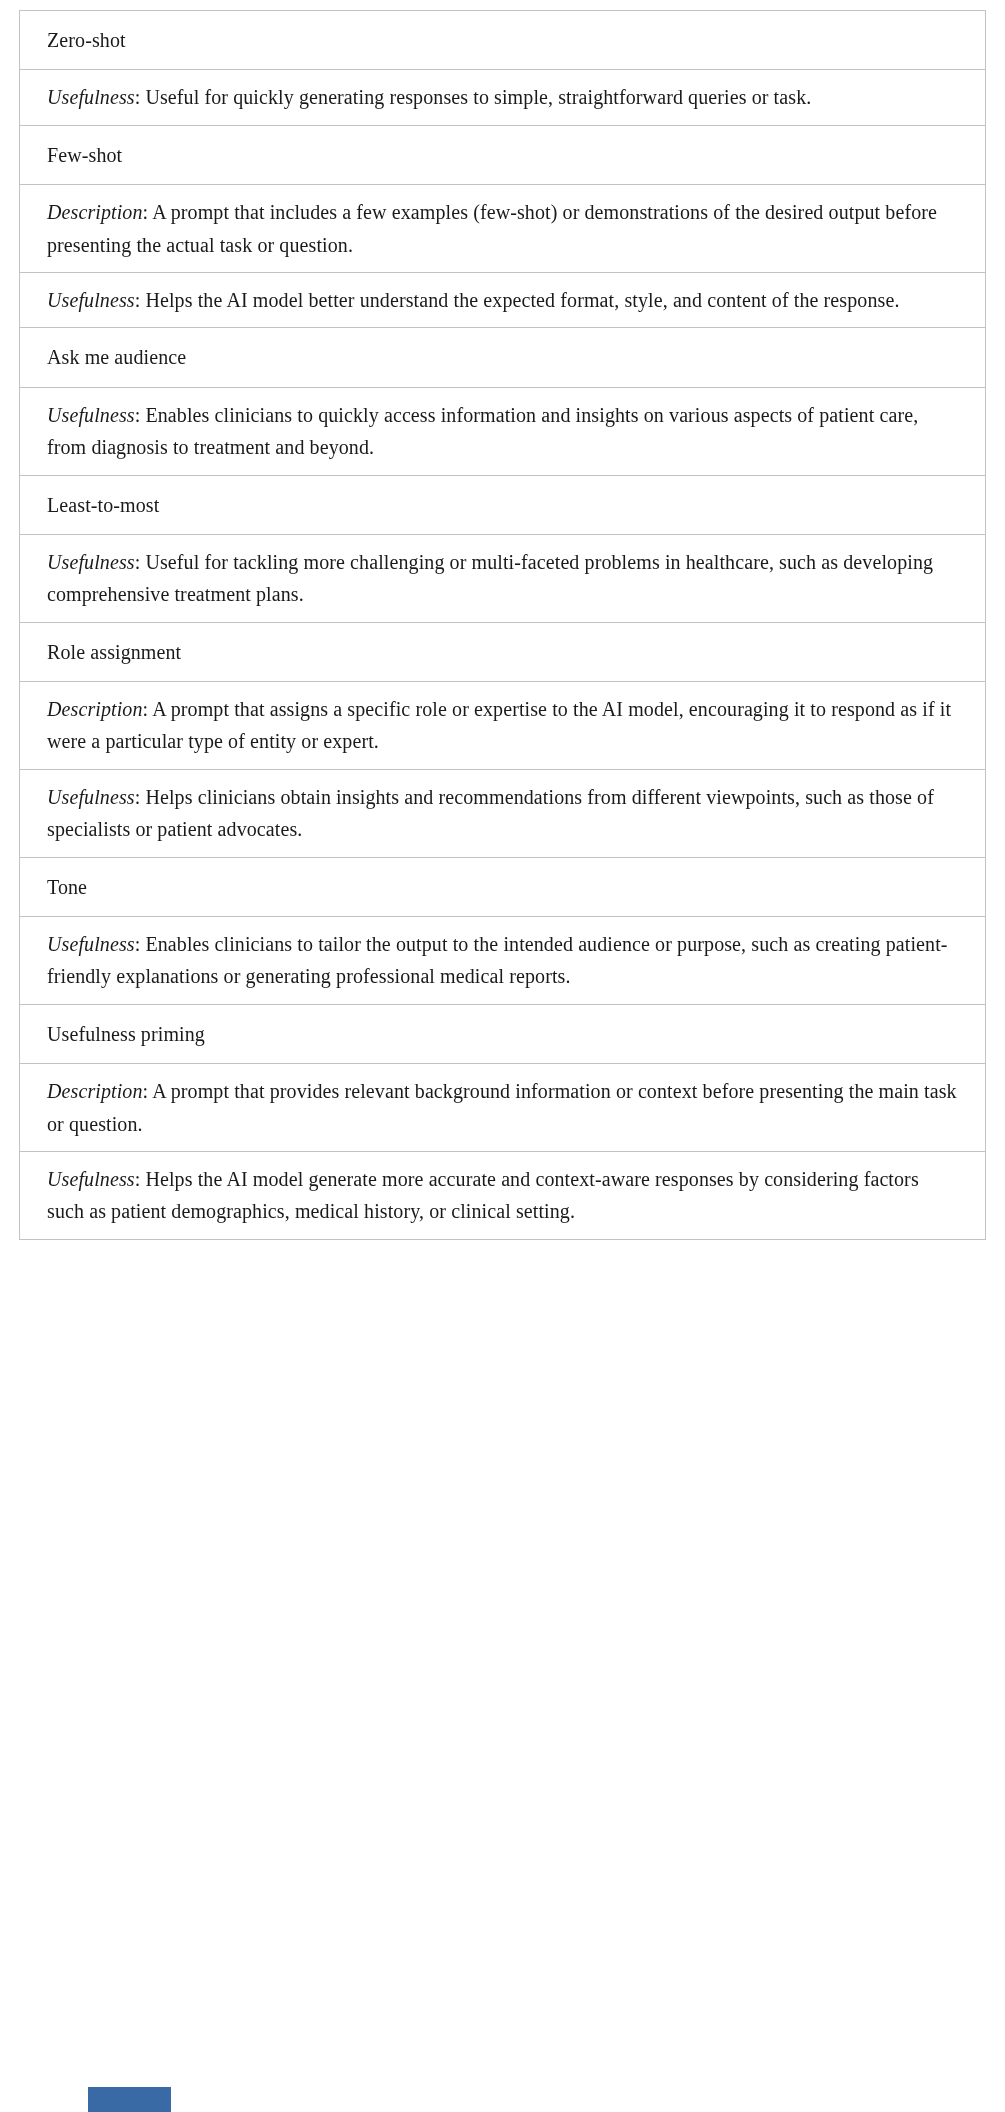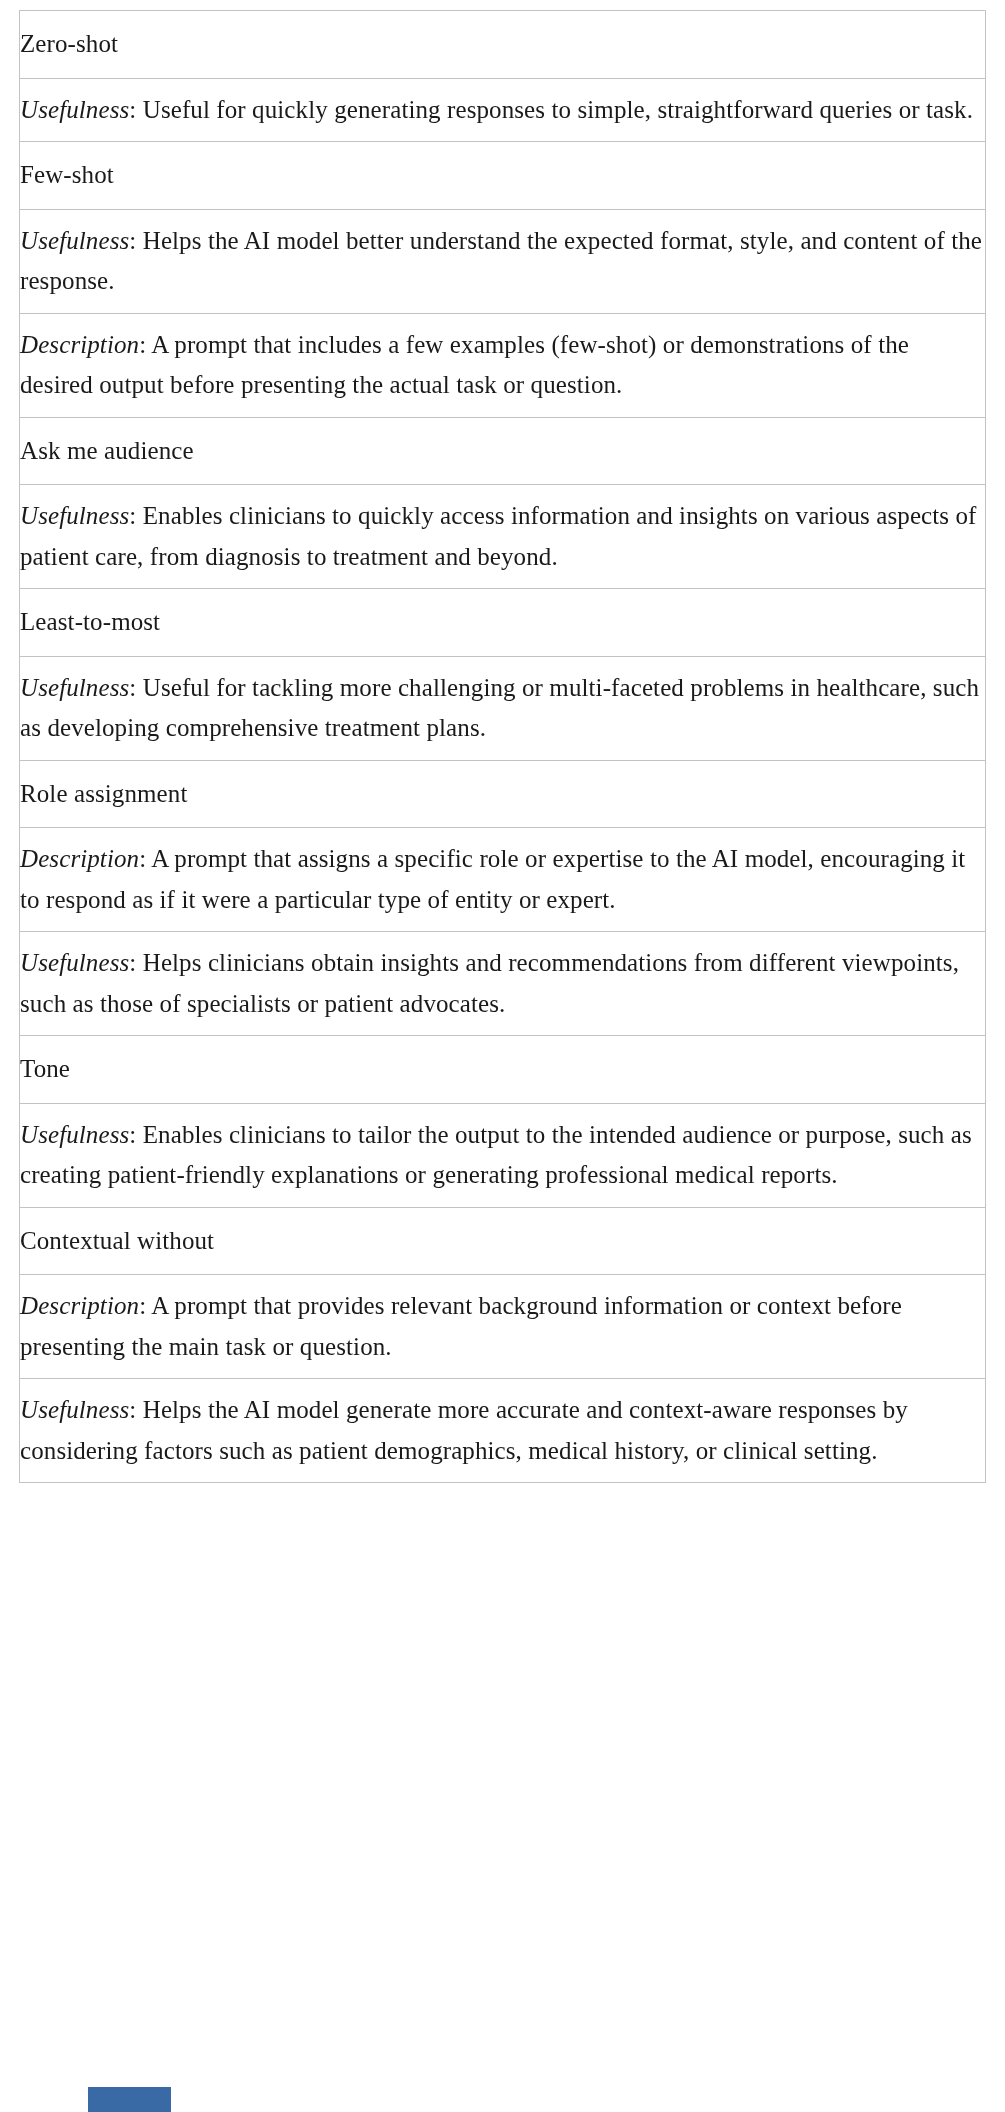--- a/index.html
+++ b/index.html
@@ -20,22 +20,22 @@
   .table {
     position: absolute;
     left: 19px;
     right: 19px;
     top: 10px;
     border-top: 1px solid #c3c3c3;
   }
   .row {
     border: 1px solid #c3c3c3;
     border-top: none;
-    padding: 11px 0;
-    font-size: 25px;
+    padding: 11px 27px;
+    font-size: 20px;
     line-height: 1.62;
     letter-spacing: 0.1px;
   }
   .name-row {
     padding-top: 13px;
     padding-bottom: 13px;
   }
   .label {
     font-style: italic;
   }
@@ -49,29 +49,29 @@
   }
 </style>
 </head>
 <body>
 
 <div class="page">
   <div class="table" id="prompt-table">
       <div class="row name-row">Zero-shot</div>
       <div class="row text-row"><span class="label">Usefulness</span>: Useful for quickly generating responses to simple, straightforward queries or task.</div>
       <div class="row name-row">Few-shot</div>
+      <div class="row text-row"><span class="label">Description</span>: A prompt that includes a few examples (few-shot) or demonstrations of the desired output before presenting the actual task or question.</div>
       <div class="row text-row"><span class="label">Usefulness</span>: Helps the AI model better understand the expected format, style, and content of the response.</div>
-      <div class="row text-row"><span class="label">Description</span>: A prompt that includes a few examples (few-shot) or demonstrations of the desired output before presenting the actual task or question.</div>
       <div class="row name-row">Ask me audience</div>
       <div class="row text-row"><span class="label">Usefulness</span>: Enables clinicians to quickly access information and insights on various aspects of patient care, from diagnosis to treatment and beyond.</div>
       <div class="row name-row">Least-to-most</div>
       <div class="row text-row"><span class="label">Usefulness</span>: Useful for tackling more challenging or multi-faceted problems in healthcare, such as developing comprehensive treatment plans.</div>
       <div class="row name-row">Role assignment</div>
       <div class="row text-row"><span class="label">Description</span>: A prompt that assigns a specific role or expertise to the AI model, encouraging it to respond as if it were a particular type of entity or expert.</div>
       <div class="row text-row"><span class="label">Usefulness</span>: Helps clinicians obtain insights and recommendations from different viewpoints, such as those of specialists or patient advocates.</div>
       <div class="row name-row">Tone</div>
       <div class="row text-row"><span class="label">Usefulness</span>: Enables clinicians to tailor the output to the intended audience or purpose, such as creating patient-friendly explanations or generating professional medical reports.</div>
-      <div class="row name-row">Contextual without</div>
+      <div class="row name-row">Usefulness priming</div>
       <div class="row text-row"><span class="label">Description</span>: A prompt that provides relevant background information or context before presenting the main task or question.</div>
       <div class="row text-row"><span class="label">Usefulness</span>: Helps the AI model generate more accurate and context-aware responses by considering factors such as patient demographics, medical history, or clinical setting.</div>
     </div>
   <div class="footer-accent" style="background: rgb(58, 106, 165);"></div>
 </div>
 
 </body></html>

